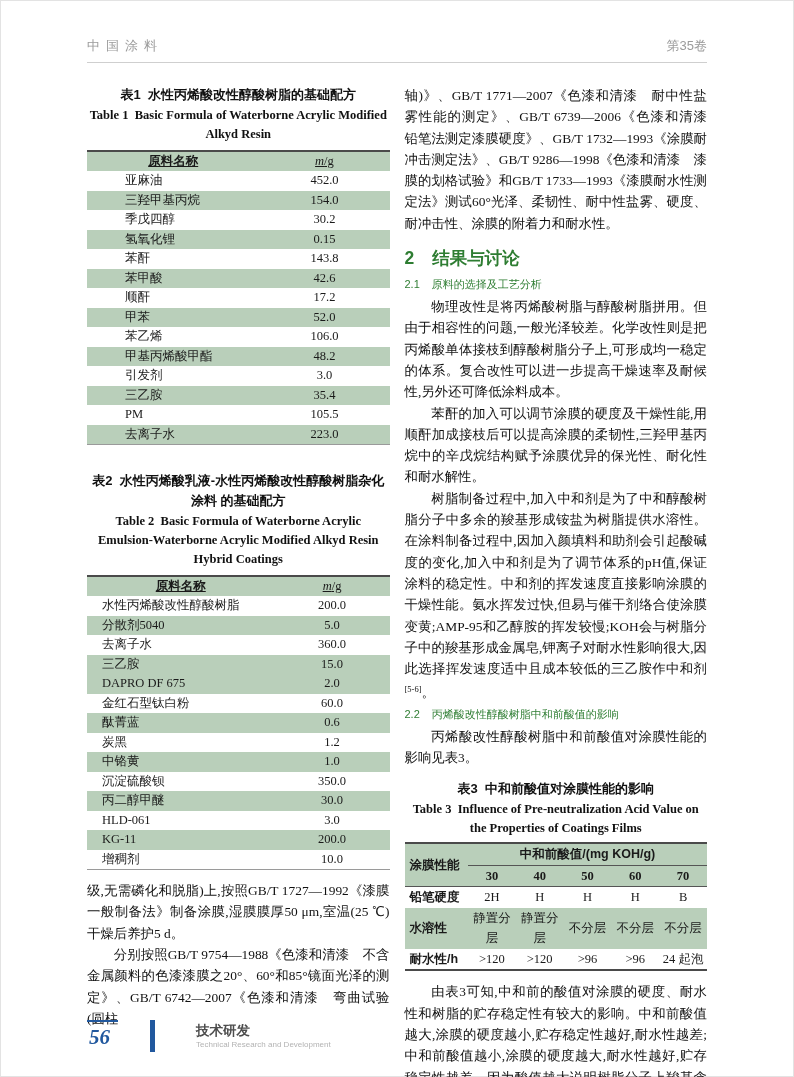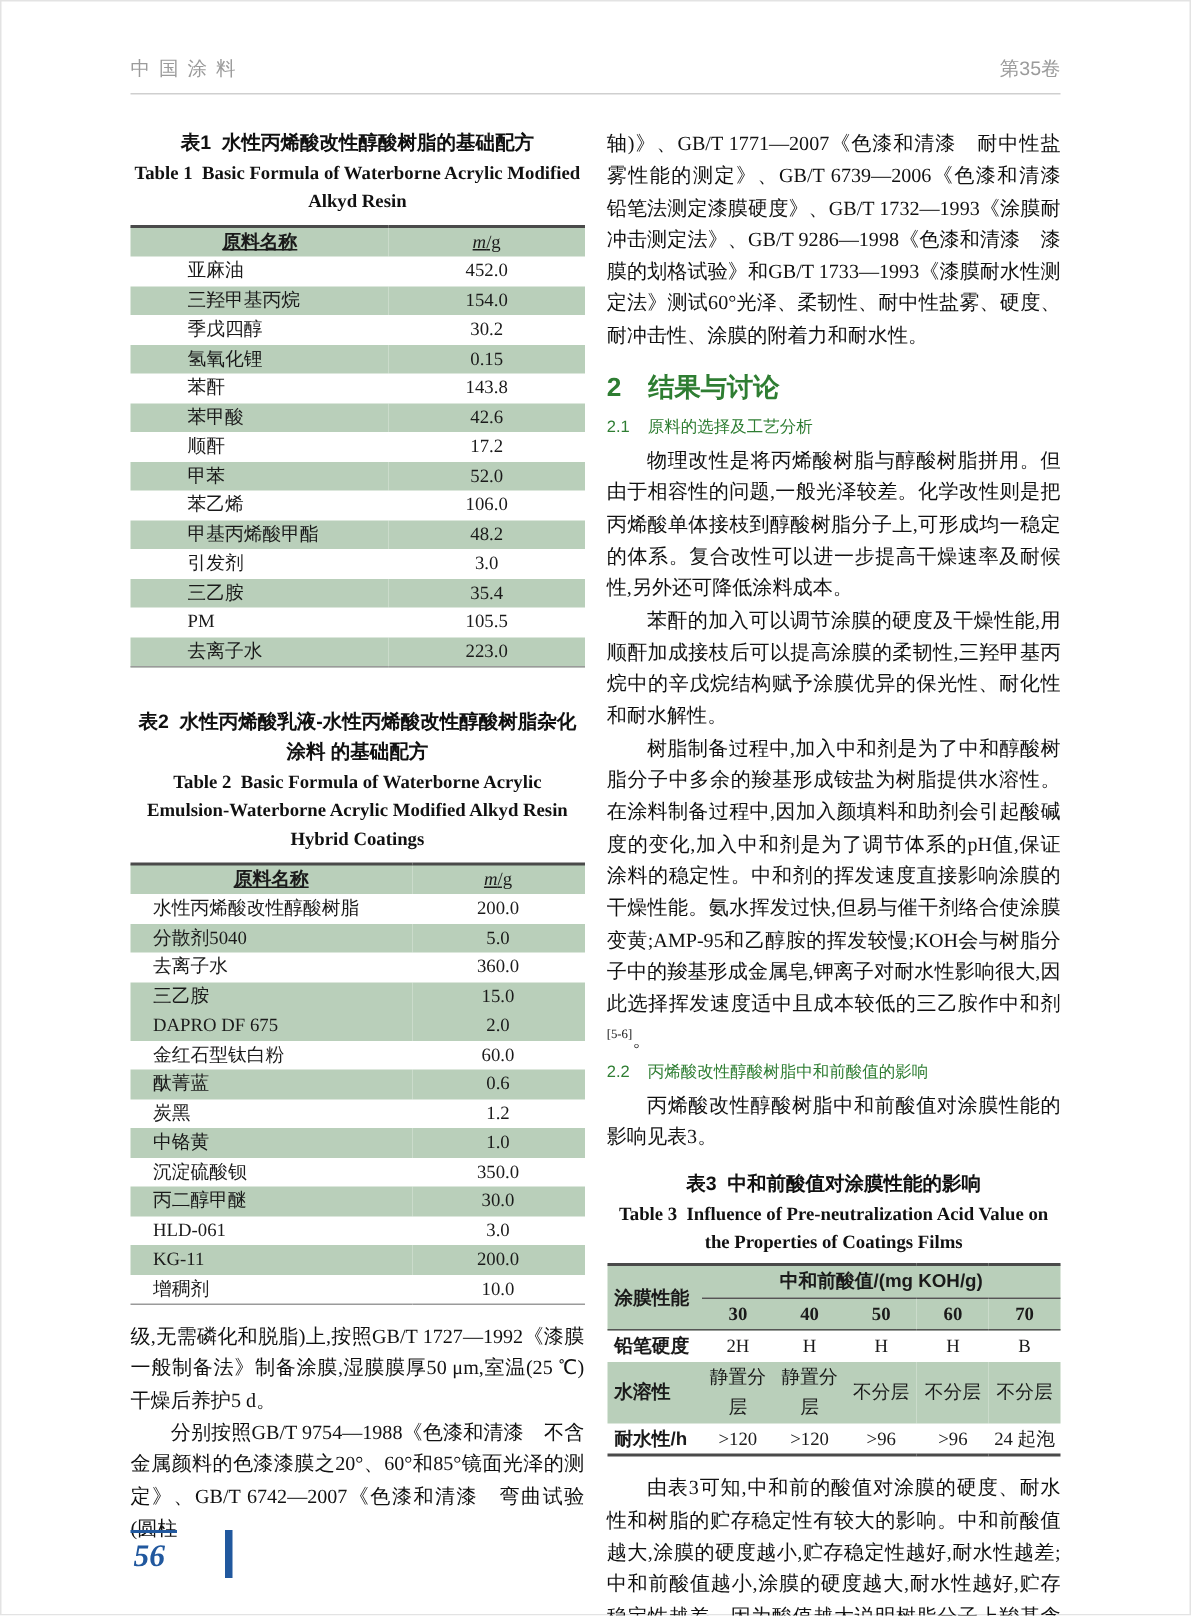--- a/index.html
+++ b/index.html
@@ -388,15 +388,19 @@
       <p class="body indent">由表3可知,中和前的酸值对涂膜的硬度、耐水性和树脂的贮存稳定性有较大的影响。中和前酸值越大,涂膜的硬度越小,贮存稳定性越好,耐水性越差;中和前酸值越小,涂膜的硬度越大,耐水性越好,贮存稳定性越差。因为酸值越大说明树脂分子上羧基含量越高,酯化程度越小,分子量也越小,交联度小,涂膜</p>
 
     </div>
   </div>
 
   <div class="footer">
     <div class="num-block">
       <span class="pagenum">56</span>
     </div>
     <div class="vbar"></div>
+    <div class="labels">
+      <div class="f-cn">技术研发</div>
+      <div class="f-en">Technical Research and Development</div>
+    </div>
   </div>
 
 </div>
 
 </body></html>

